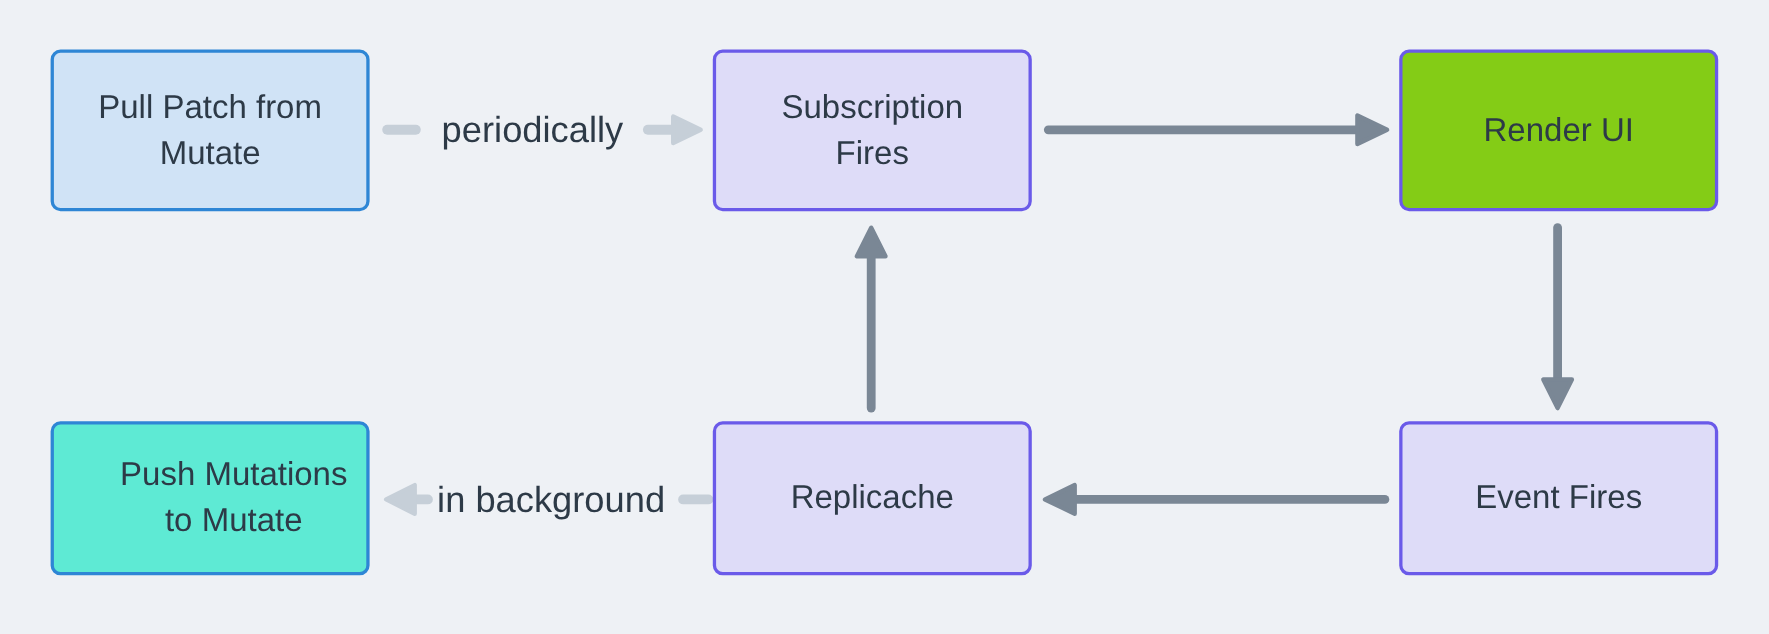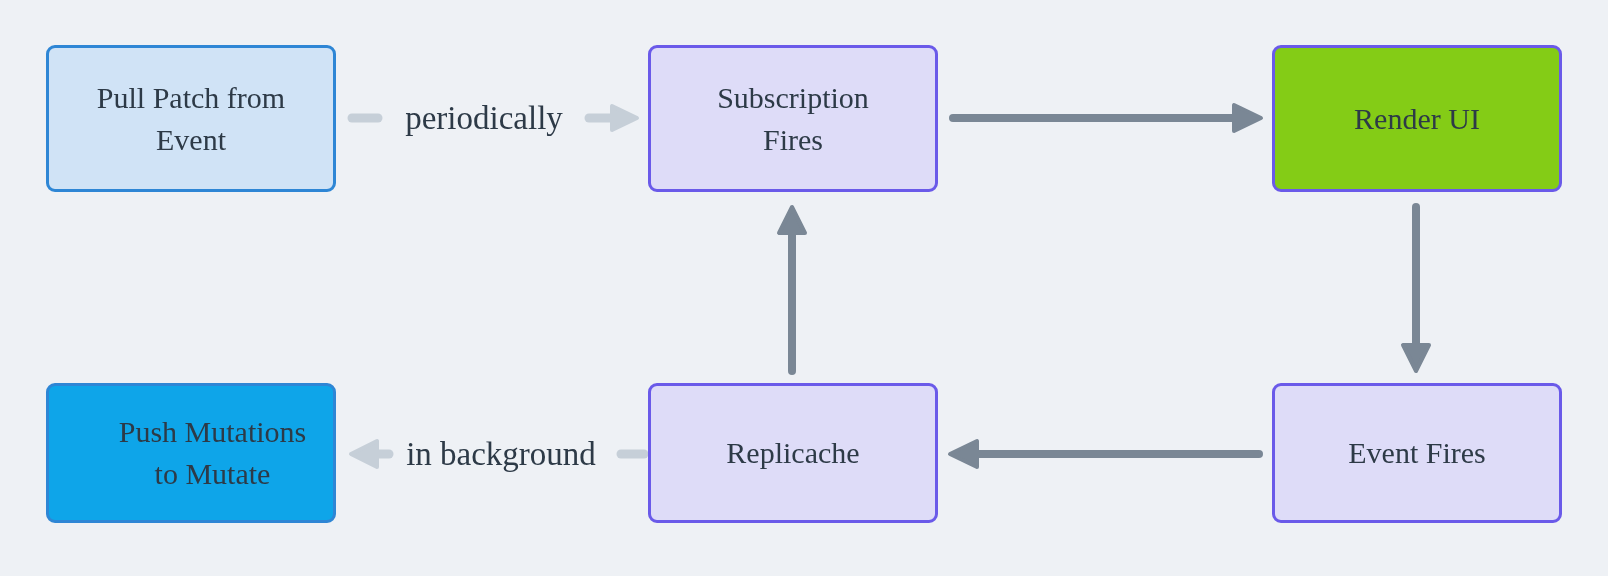--- a/index.html
+++ b/index.html
@@ -8,21 +8,21 @@
     --arrow-dark:#7a8795;
     --arrow-light:#c6cfd8;
   }
   html,body{margin:0;padding:0;}
   body{
     width:1608px;height:576px;overflow:hidden;
     background:var(--background);
     font-family:"Liberation Sans", sans-serif;
     color:var(--text);
   }
-  .canvas{position:relative;width:1608px;height:506px;font-family:Liberation Serif, serif;}
+  .canvas{position:relative;width:1608px;height:506px;}
   .edges{position:absolute;left:0;top:0;width:1608px;height:576px;}
   .edges line{stroke-linecap:round;}
   .edges .dark line{stroke:var(--arrow-dark);stroke-width:8;}
   .edges .dark polygon{fill:var(--arrow-dark);stroke:var(--arrow-dark);stroke-width:4;stroke-linejoin:round;}
   .edges .light line{stroke:var(--arrow-light);stroke-width:9;}
   .edges .light polygon{fill:var(--arrow-light);stroke:var(--arrow-light);stroke-width:4;stroke-linejoin:round;}
   .node{
     position:absolute;
     box-sizing:border-box;
     border:3px solid;
@@ -77,21 +77,21 @@
     <g class="light">
       <line x1="621" y1="454" x2="644" y2="454"></line>
       <line x1="377" y1="454" x2="389" y2="454"></line>
       <polygon points="351,454 377,441 377,467"></polygon>
     </g>
   </svg>
 
   <div class="node" style="left: 46px; top: 45px; width: 290px; height: 147px; background: rgb(208, 227, 246); border-color: rgb(46, 134, 213);">
     <div class="node-label">
       <div>Pull Patch from</div>
-      <div>Event</div>
+      <div>Mutate</div>
     </div>
   </div>
 
   <div class="node" style="left: 648px; top: 45px; width: 290px; height: 147px; background: rgb(222, 220, 248); border-color: rgb(106, 90, 233);">
     <div class="node-label">
       <div>Subscription</div>
       <div>Fires</div>
     </div>
   </div>
 
@@ -106,21 +106,21 @@
       <div>Event Fires</div>
     </div>
   </div>
 
   <div class="node" style="left: 648px; top: 383px; width: 290px; height: 140px; background: rgb(222, 220, 248); border-color: rgb(106, 90, 233);">
     <div class="node-label">
       <div>Replicache</div>
     </div>
   </div>
 
-  <div class="node" style="left: 46px; top: 383px; width: 290px; height: 140px; background: #0ea5e9; border-color: rgb(46, 134, 213); padding-left: 43px;">
+  <div class="node" style="left: 46px; top: 383px; width: 290px; height: 140px; background: #5eead4; border-color: rgb(46, 134, 213); padding-left: 43px;">
     <div class="node-label">
       <div>Push Mutations</div>
       <div>to Mutate</div>
     </div>
   </div>
 
   <div class="edge-label" style="left:484px;top:118px">periodically</div>
   <div class="edge-label" style="left:501px;top:454px">in background</div>
 
 </div>

